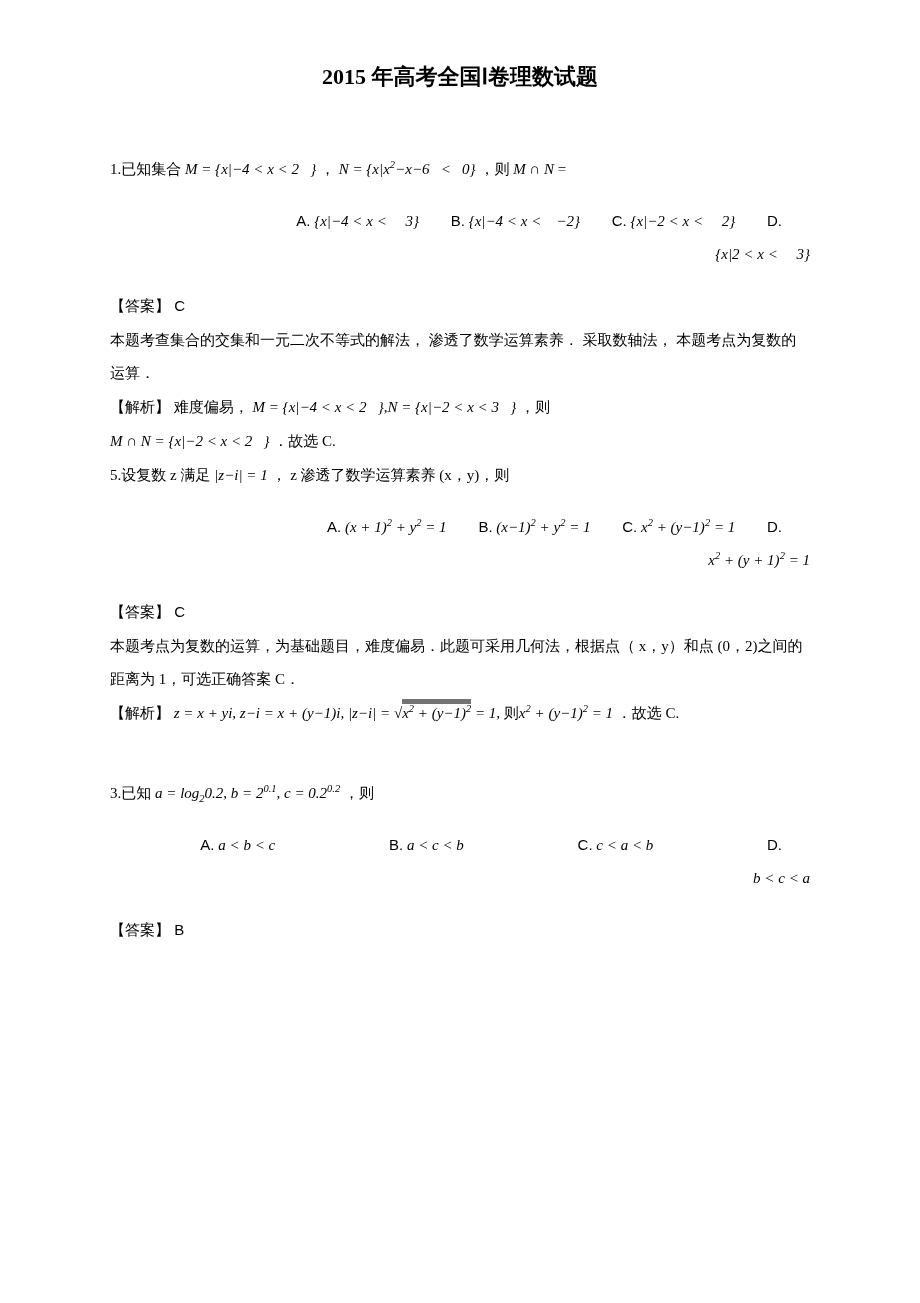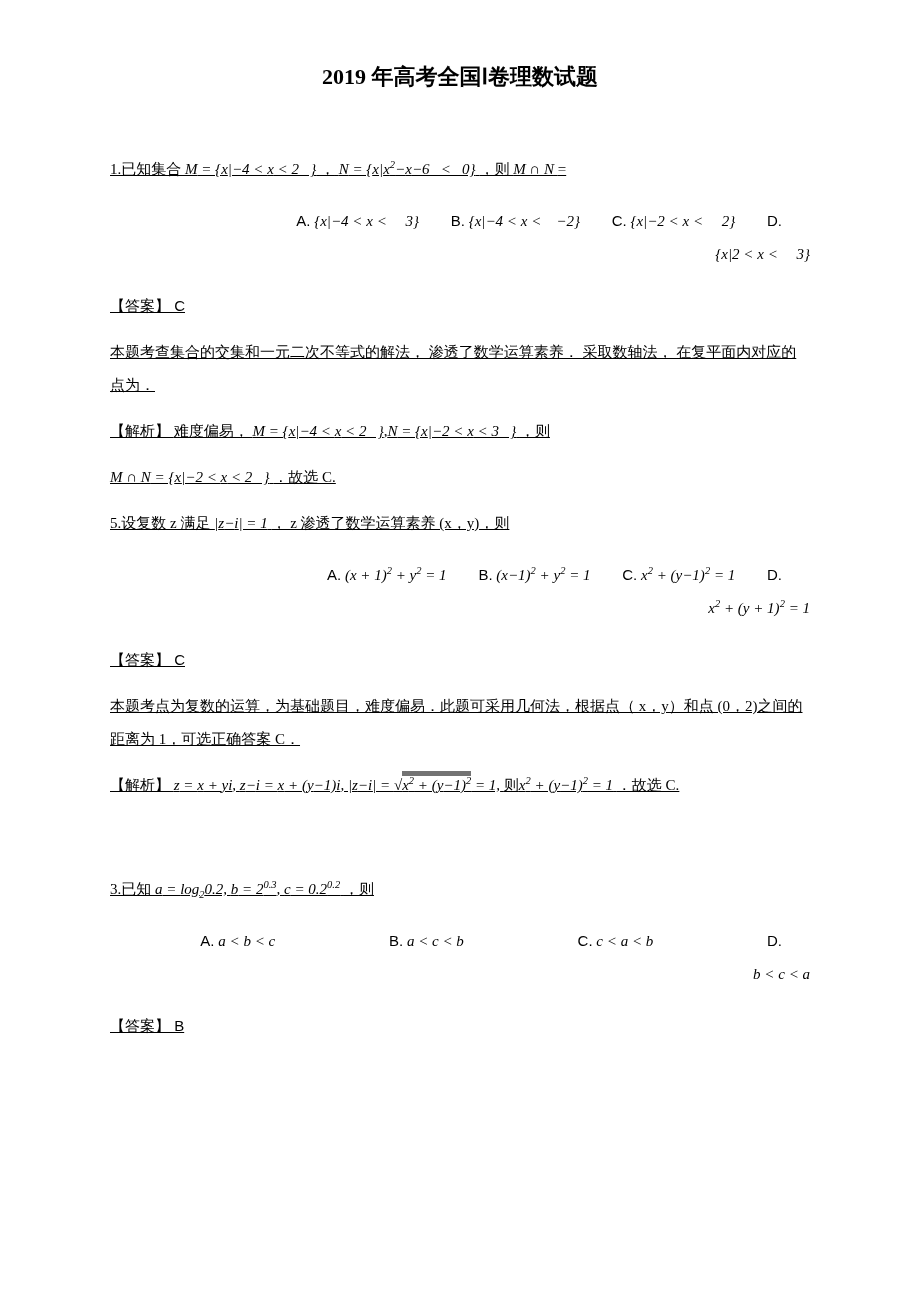--- a/index.html
+++ b/index.html
@@ -14,23 +14,22 @@
       background: #fff;
     }
     .title {
       text-align: center;
       font-weight: bold;
       font-size: 22px;
       margin-bottom: 60px;
       font-family: "SimSun", serif;
     }
     .para {
-      margin: 13px 0;
+      margin: 1px 0;
       line-height: 2.2;
-      text-decoration: underline;
     }
     .options {
       margin: 18px 0;
       line-height: 2.2;
       text-align: right;
     }
     .opt {
       display: inline-block;
       margin-right: 28px;
       white-space: nowrap;
@@ -57,21 +56,21 @@
     }
     .sqrt-sign {
       font-style: normal;
     }
   </style>
 </head>
 <body>
 
 
 
-<div class="title">2019  年高考全国Ⅰ卷理数试题</div>
+<div class="title">2015  年高考全国Ⅰ卷理数试题</div>
 
 
 <div class="para">
   <span>1.已知集合 </span>
   <span class="math"><span class="mathup">M</span> = {<span>x</span>|−4 &lt; <span>x</span> &lt; 2&nbsp;&nbsp;&nbsp;}</span>
   <span>，</span>
   <span class="math"><span class="mathup">N</span> = {<span>x</span>|<span>x</span><sup>2</sup>−<span>x</span>−6&nbsp;&nbsp;&nbsp;&lt;&nbsp;&nbsp;&nbsp;0}</span>
   <span>，则 </span>
   <span class="math"><span class="mathup">M ∩ N</span></span>
   <span>=</span>
@@ -94,21 +93,21 @@
     <span class="opt-letter">D.</span>
   </span>
   <br>
   <span class="math">{<span>x</span>|2 &lt; <span>x</span> &lt;&nbsp;&nbsp;&nbsp;&nbsp;&nbsp;3}</span>
 </div>
 
 <div class="para">
   <span>【答案】</span><span class="latin"> C</span>
 </div>
 
-<div class="para">本题考查集合的交集和一元二次不等式的解法，    渗透了数学运算素养．   采取数轴法，  在复平面内对应的点为．</div>
+<div class="para">本题考查集合的交集和一元二次不等式的解法，    渗透了数学运算素养．   采取数轴法，  本题考点为复数的运算．</div>
 
 <div class="para">
   <span>【解析】</span>
   <span>难度偏易，    </span>
   <span class="math"><span class="mathup">M</span> = {<span>x</span>|−4 &lt; <span>x</span> &lt; 2&nbsp;&nbsp;&nbsp;}</span><span>,</span><span class="math"><span class="mathup">N</span> = {<span>x</span>|−2 &lt; <span>x</span> &lt; 3&nbsp;&nbsp;&nbsp;}</span>
   <span>，则</span>
 </div>
 
 <div class="para">
   <span class="math"><span class="mathup">M ∩ N</span> = {<span>x</span>|−2 &lt; <span>x</span> &lt; 2&nbsp;&nbsp;&nbsp;}</span>
@@ -153,21 +152,21 @@
   <span class="math"><span>z</span> = <span>x</span> + <span>yi</span>, <span>z</span>−<span>i</span> = <span>x</span> + (<span>y</span>−1)<span>i</span>, |<span>z</span>−<span>i</span>| = <span class="sqrt-sign">√</span><span class="sqrt"><span>x</span><sup>2</sup> + (<span>y</span>−1)<sup>2</sup></span> = 1,</span>
   <span>则</span><span class="math"><span>x</span><sup>2</sup> + (<span>y</span>−1)<sup>2</sup> = 1</span>
   <span>．故选  C.</span>
 </div>
 
 <br><br>
 
 
 <div class="para">
   <span>3.已知 </span>
-  <span class="math"><span>a</span> = <span>log</span><sub>2</sub>0.2, <span>b</span> = 2<sup>0.3</sup>, <span>c</span> = 0.2<sup>0.2</sup></span>
+  <span class="math"><span>a</span> = <span>log</span><sub>2</sub>0.2, <span>b</span> = 2<sup>0.1</sup>, <span>c</span> = 0.2<sup>0.2</sup></span>
   <span>，则</span>
 </div>
 
 <div class="options">
   <span class="opt" style="margin-right:110px">
     <span class="opt-letter">A.</span>
     <span class="math"><span>a</span> &lt; <span>b</span> &lt; <span>c</span></span>
   </span>
   <span class="opt" style="margin-right:110px">
     <span class="opt-letter">B.</span>

